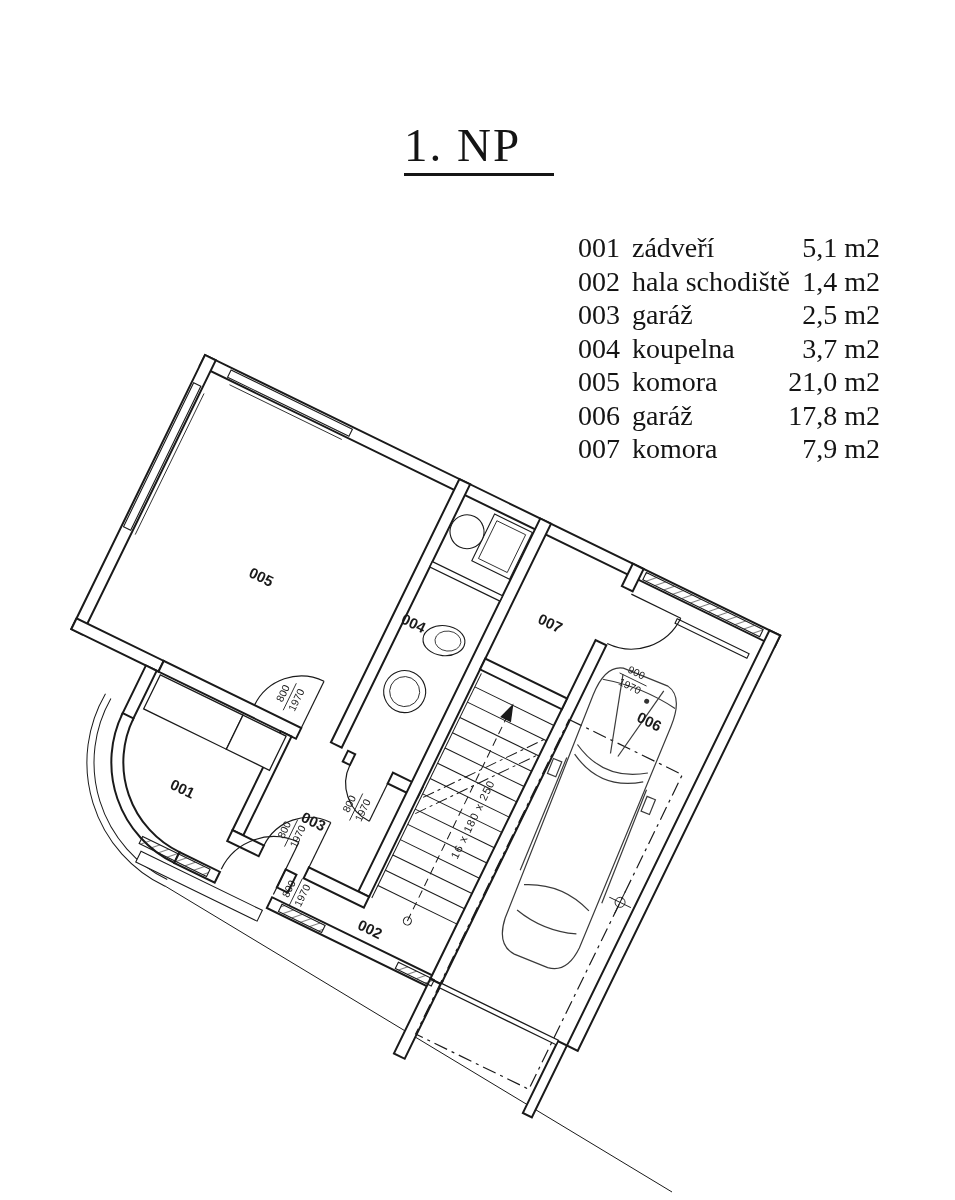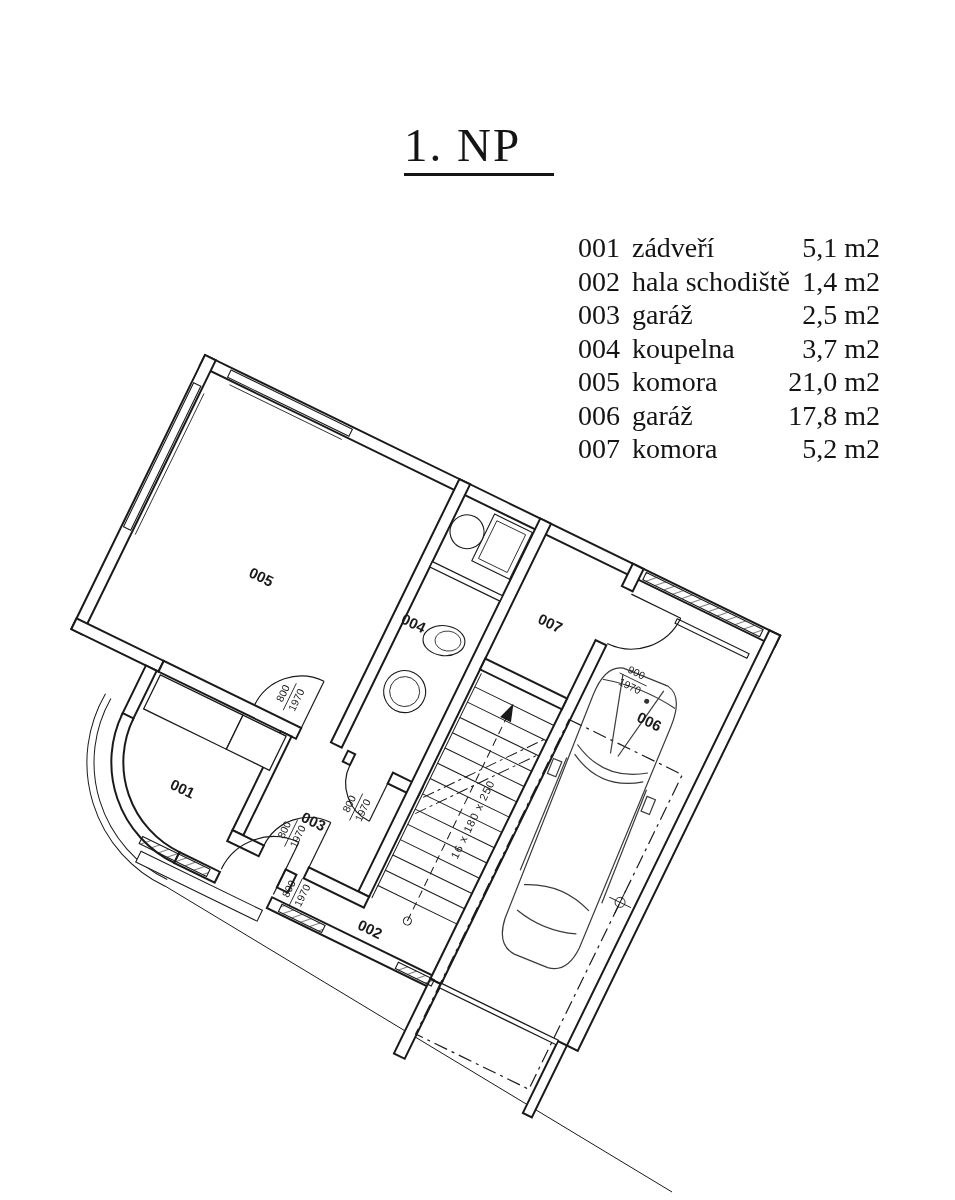--- a/index.html
+++ b/index.html
@@ -68,21 +68,21 @@
     <span class="legend-area">21,0 m2</span>
   </div>
   <div class="legend-row">
     <span class="legend-code">006</span>
     <span class="legend-name">garáž</span>
     <span class="legend-area">17,8 m2</span>
   </div>
   <div class="legend-row">
     <span class="legend-code">007</span>
     <span class="legend-name">komora</span>
-    <span class="legend-area">5,2 m2</span>
+    <span class="legend-area">7,9 m2</span>
   </div>
 </div>
 
 <div class="plan-wrap">
 <svg width="955" height="1200" viewBox="0 0 955 1200">
   <defs>
     <pattern id="glz" width="7" height="7" patternUnits="userSpaceOnUse" patternTransform="rotate(45)">
       <line x1="0" y1="0" x2="0" y2="7" stroke="#222" stroke-width="1.2"></line>
     </pattern>
   </defs>

